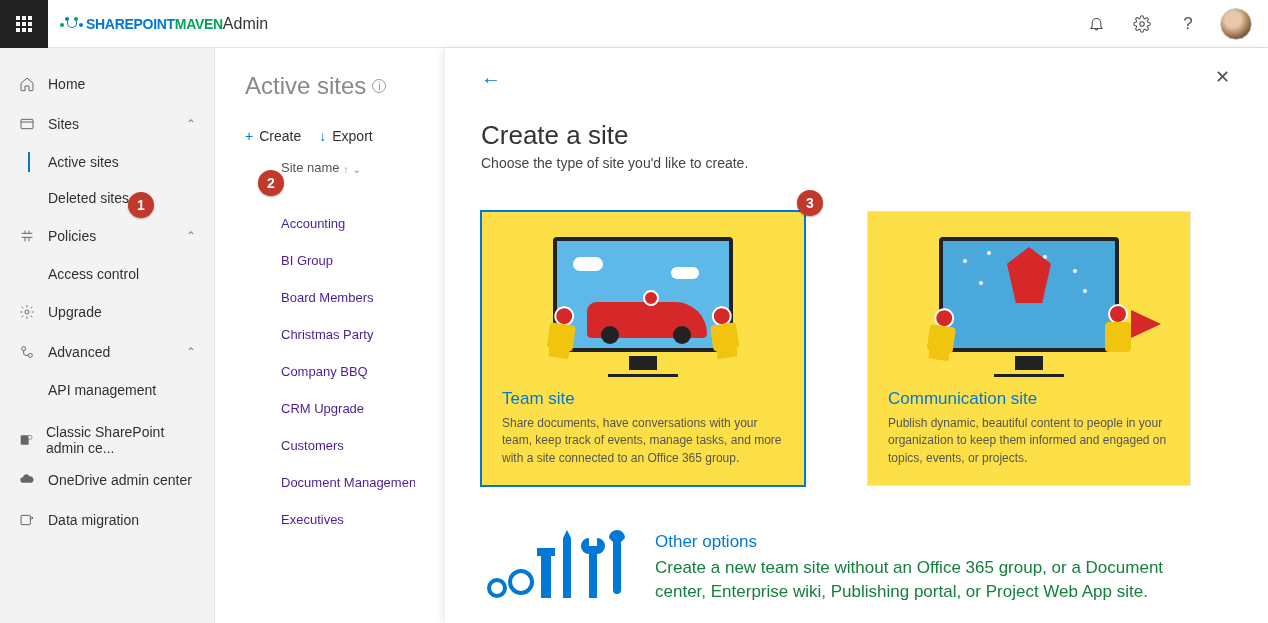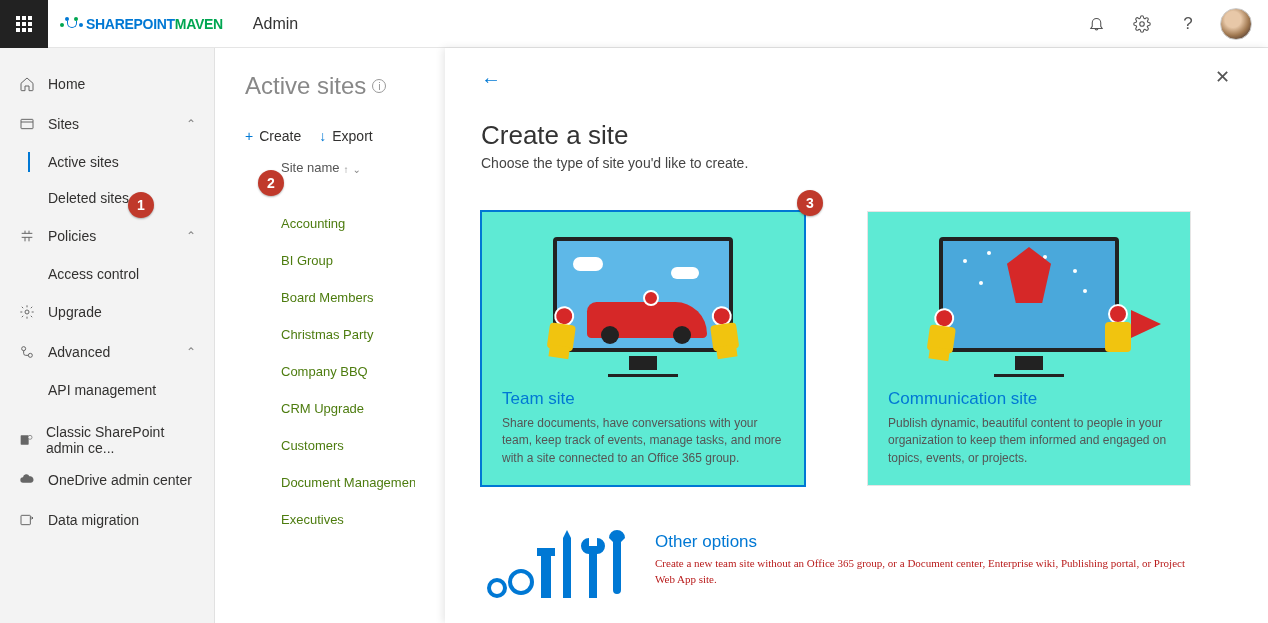--- a/index.html
+++ b/index.html
@@ -13,21 +13,21 @@
 .logo { margin-left: 12px; display: flex; align-items: center; }
 .logo-text1 { color: #0078d4; font-weight: 600; font-size: 14px; letter-spacing: -0.3px; text-align: center; }
 .logo-text2 { color: #00a651; font-weight: 600; font-size: 14px; letter-spacing: -0.3px; }
 .logo-dots { display:inline-block; width:24px; height:14px; position:relative; margin-right:2px;}
 .logo-dots::before{content:"";position:absolute;left:7px;top:4px;width:8px;height:6px;border:1px solid #0078d4;border-top:none;border-radius:0 0 8px 8px;}
 .logo-dots i{position:absolute;width:4px;height:4px;border-radius:50%;background:#0078d4;}
 .logo-dots i:nth-child(1){left:0;top:6px;background:#00a651;}
 .logo-dots i:nth-child(2){left:5px;top:0;}
 .logo-dots i:nth-child(3){left:14px;top:0;background:#00a651;}
 .logo-dots i:nth-child(4){left:19px;top:6px;}
-.app-name { margin-left: 30px; font-size: 16px; color: #333; }
+.app-name { font-size: 16px; color: #333; }
 .topbar-right { margin-left: auto; display: flex; align-items: center; padding-right: 8px; gap: 2px;}
 .topbar-icon { width: 44px; height: 48px; display: flex; align-items: center; justify-content: center; color: #555; cursor: pointer; font-size: 17px;}
 .avatar { width: 32px; height: 32px; border-radius: 50%; background: radial-gradient(circle at 40% 35%, #e8c8a8 30%, #a07850 60%, #604838 80%); margin: 0 8px; border: 1px solid #ccc;}
 
 
 .main { display: flex; height: calc(623px - 48px); }
 
 
 .sidebar { width: 215px; background: #f3f3f3; border-right: 1px solid #e1e1e1; padding-top: 16px; color: #333; font-size: 14px; }
 .nav-item { display: flex; align-items: center; height: 40px; padding: 0 18px; cursor: pointer; position: relative; color: #323130;}
@@ -43,39 +43,39 @@
 
 
 .list-col { width: 200px; padding: 24px 0 0 30px; color: #666; overflow: hidden;}
 .page-title { font-size: 24px; font-weight: 300; color: #888; margin-bottom: 28px; display: flex; align-items: center; gap: 6px;}
 .page-title .info-icon { font-size: 11px; border: 1px solid #999; border-radius: 50%; width: 14px; height: 14px; display: inline-flex; align-items: center; justify-content: center; color: #999;}
 .cmdbar { display: flex; gap: 18px; margin-bottom: 16px;}
 .cmd-btn { display: flex; align-items: center; gap: 6px; color: #323130; font-size: 14px; cursor: pointer;}
 .cmd-btn .cicon { color: #0078d4; font-size: 14px; font-weight: 300;}
 .col-header { font-size: 13px; color: #555; padding-left: 36px; margin-bottom: 30px; display:flex; align-items:flex-end; gap:4px;}
 .col-header .sorticon{ font-size:10px; color:#888;}
-.site-row { font-size: 13px; color: #4d7c0f; padding: 11px 0 11px 36px; cursor: pointer; white-space: nowrap;}
+.site-row { font-size: 13px; color: #4c1d95; padding: 11px 0 11px 36px; cursor: pointer; white-space: nowrap;}
 
 
 .panel { position: absolute; left: 445px; right: 0; top: 48px; bottom: 0; background: #fff; box-shadow: -2px 0 8px rgba(0,0,0,0.1); padding: 14px 30px 0 36px;}
 .panel-header { display: flex; align-items: center; margin-bottom: 28px;}
 .back-arrow { color: #0078d4; font-size: 20px; cursor:pointer; font-weight:300;}
 .close-x { margin-left: auto; font-size: 18px; color: #555; cursor: pointer; padding:4px 8px;}
 .panel-title { font-size: 26px; font-weight: 300; color: #333; margin-bottom: 4px;}
 .panel-sub { font-size: 14px; color: #444; margin-bottom: 40px;}
 .cards { display: flex; gap: 62px; margin-bottom: 46px;}
-.card { width: 324px; background: #5eead4; border: 1px solid #e5e5e5; padding: 0 0 18px 0; cursor: pointer; position: relative;}
+.card { width: 324px; background: #fde047; border: 1px solid #e5e5e5; padding: 0 0 18px 0; cursor: pointer; position: relative;}
 .card.selected { border: 1px solid #0078d4; outline: 1px solid rgba(0,120,212,0.3); box-shadow: 0 0 0 1px #0078d4;}
 .card-img { height: 165px; display: flex; align-items: center; justify-content: center; position: relative; overflow: hidden;}
 .card-body { padding: 12px 20px 0;}
 .card-title { font-size: 17px; color: #0078d4; margin-bottom: 6px;}
 .card-desc { font-size: 12px; color: #555; line-height: 1.45;}
 .other { display: flex; gap: 24px; align-items: flex-start; padding-right: 40px;}
 .other-title { font-size: 17px; color: #0078d4; margin-bottom: 4px;}
-.other-desc { font-size: 11px; color: #b91c1c; line-height: 1.4; font-family: Liberation Serif, serif;}
+.other-desc { font-size: 17px; color: #15803d; line-height: 1.4;}
 .tools-illu { width: 150px; height: 72px; display:flex; align-items:flex-end; justify-content:center; gap:6px; padding-bottom:4px;}
 
 
 .badge { position: absolute; width: 26px; height: 26px; border-radius: 50%; background: #c0392b; color: #fff; font-size: 14px; font-weight: 600; display: flex; align-items: center; justify-content: center; z-index: 20; box-shadow: 0 1px 2px rgba(0,0,0,0.3);}
 
 
 svg { display: block; }
 
 
 .monitor{width:180px;height:115px;border:4px solid #222;border-radius:4px;background:#5eb8e8;position:relative;}

